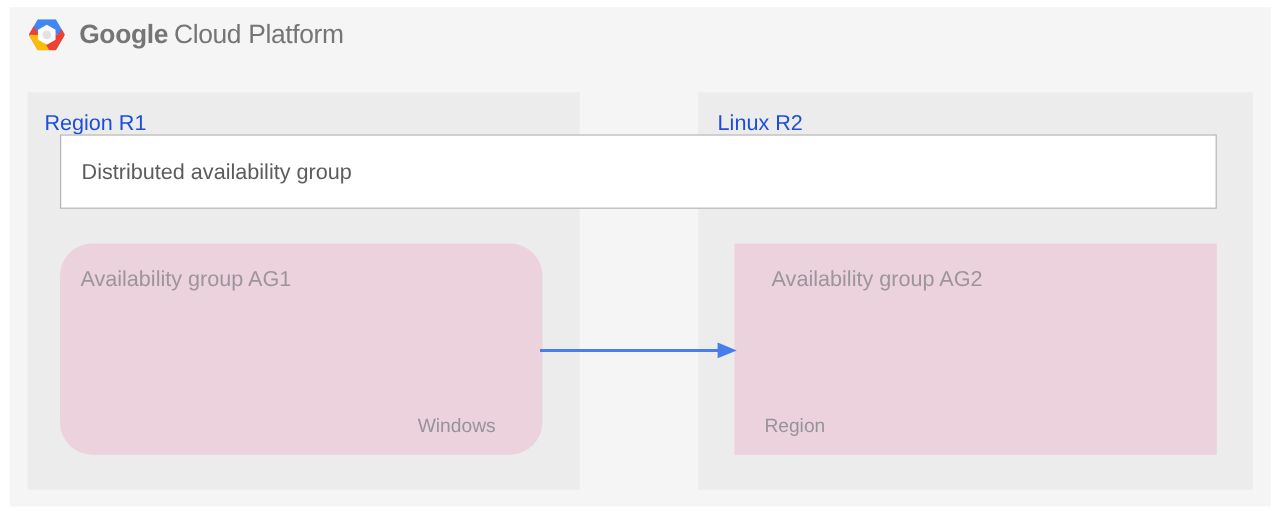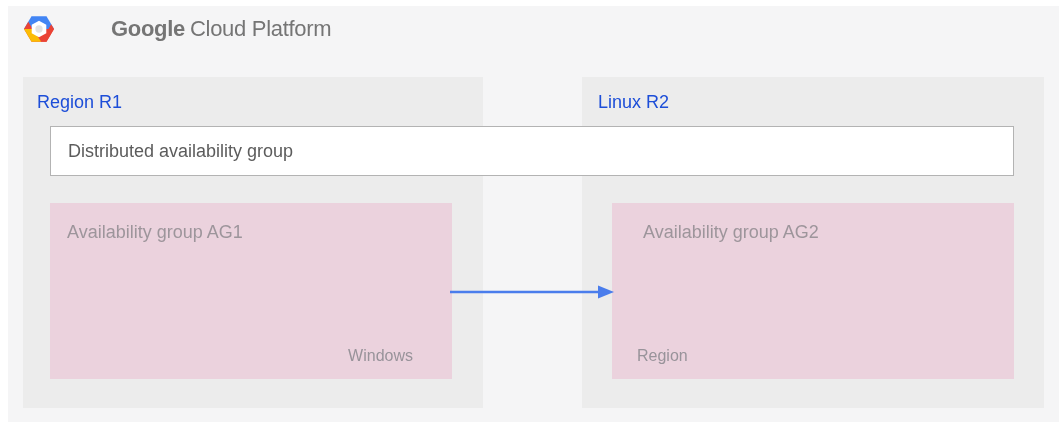--- a/index.html
+++ b/index.html
@@ -25,21 +25,21 @@
     align-items: center;
     gap: 12px;
   }
   .brand svg { display: block; }
   .brand-text {
     font-size: 22px;
     color: #757575;
     letter-spacing: -0.3px;
     white-space: nowrap;
   }
-  .brand-text .primary { font-weight: 700; margin-right: 5px; margin-left: 45px; }
+  .brand-text .primary { font-weight: 700; margin-right: 5px; }
   .brand-text .secondary { font-weight: 400; }
   
   .region {
     position: absolute;
     top: 77px;
     height: 331px;
     background: #ececec;
   }
   .region-r1 { left: 23px; width: 460px; }
   .region-r2 { left: 582px; width: 462px; }
@@ -48,38 +48,38 @@
     top: 15px;
     font-size: 18px;
     color: #1d4ed8;
     white-space: nowrap;
   }
   .region-r1 .region-label { left: 14px; }
   .region-r2 .region-label { left: 16px; }
   
   .dag-box {
     position: absolute;
-    left: 50px; top: 126px;
-    width: 964px; height: 50px;
+    left: 50px; top: 112px;
+    width: 964px; height: 62px;
     background: #ffffff;
     border: 1px solid #b3b3b3;
     display: flex;
     align-items: center;
     padding-left: 17px;
     font-size: 18px;
     color: #5c5c5c;
   }
   
   .ag-box {
     position: absolute;
     top: 203px;
     height: 176px;
     background: #ebd2dd;
   }
-  .ag1 { left: 50px; width: 402px; }
+  .ag1 { left: 50px; width: 402px; border-radius: 27px; }
   .ag2 { left: 612px; width: 402px; }
   .ag-label {
     position: absolute;
     top: 19px; left: 17px;
     font-size: 18px;
     color: #9d959b;
     white-space: nowrap;
   }
   .ag2 .ag-label { left: 16px; margin-left: 15px; }
   .os-label {

